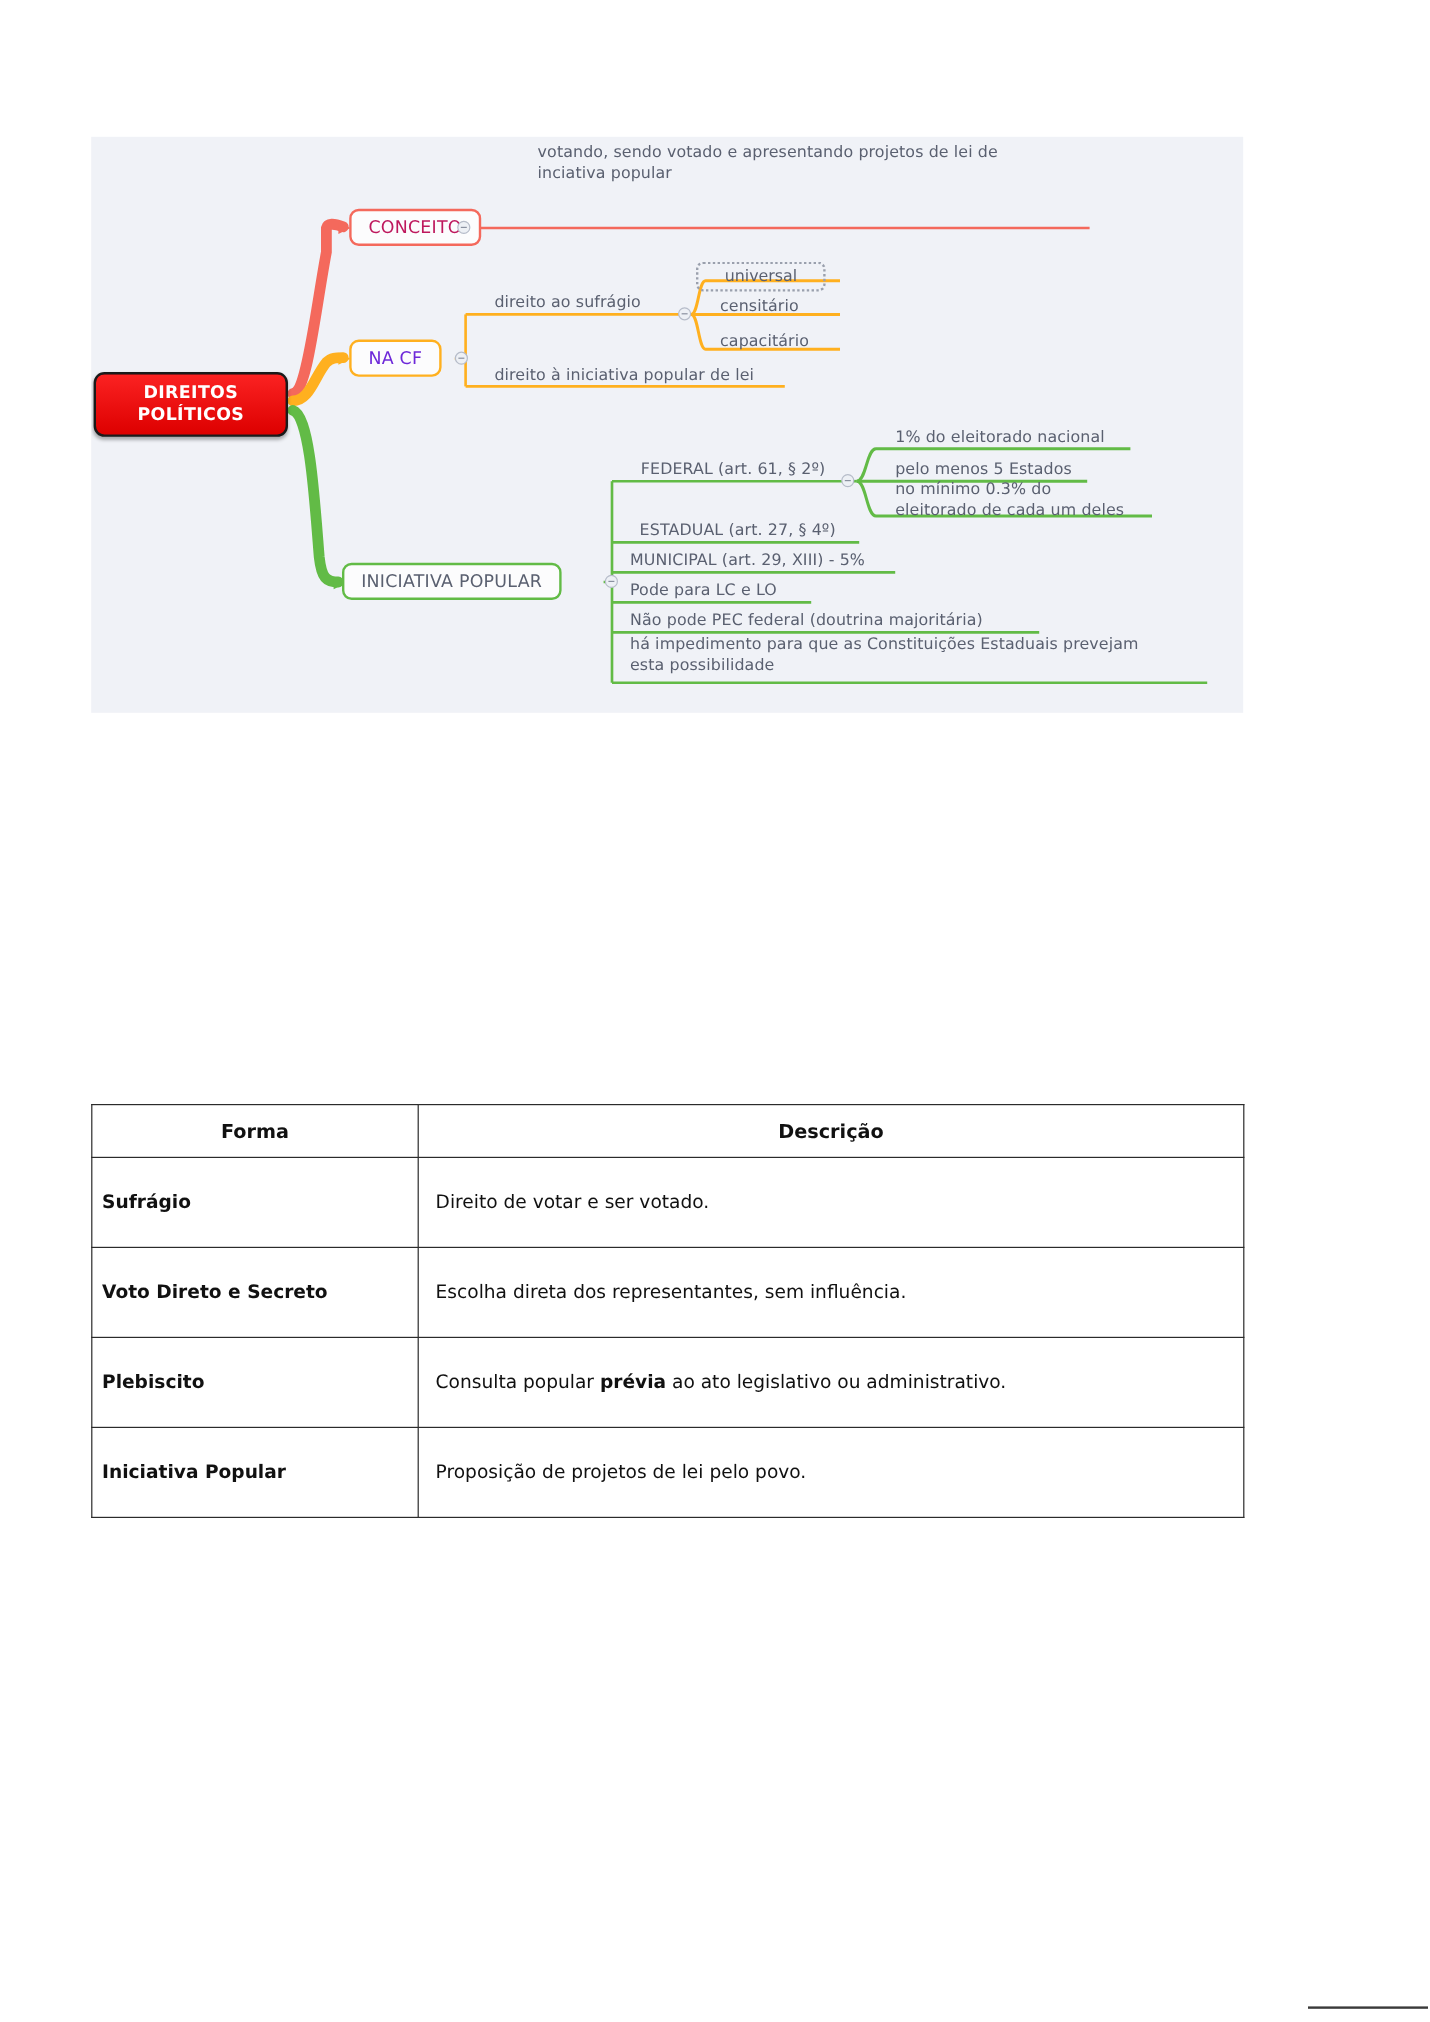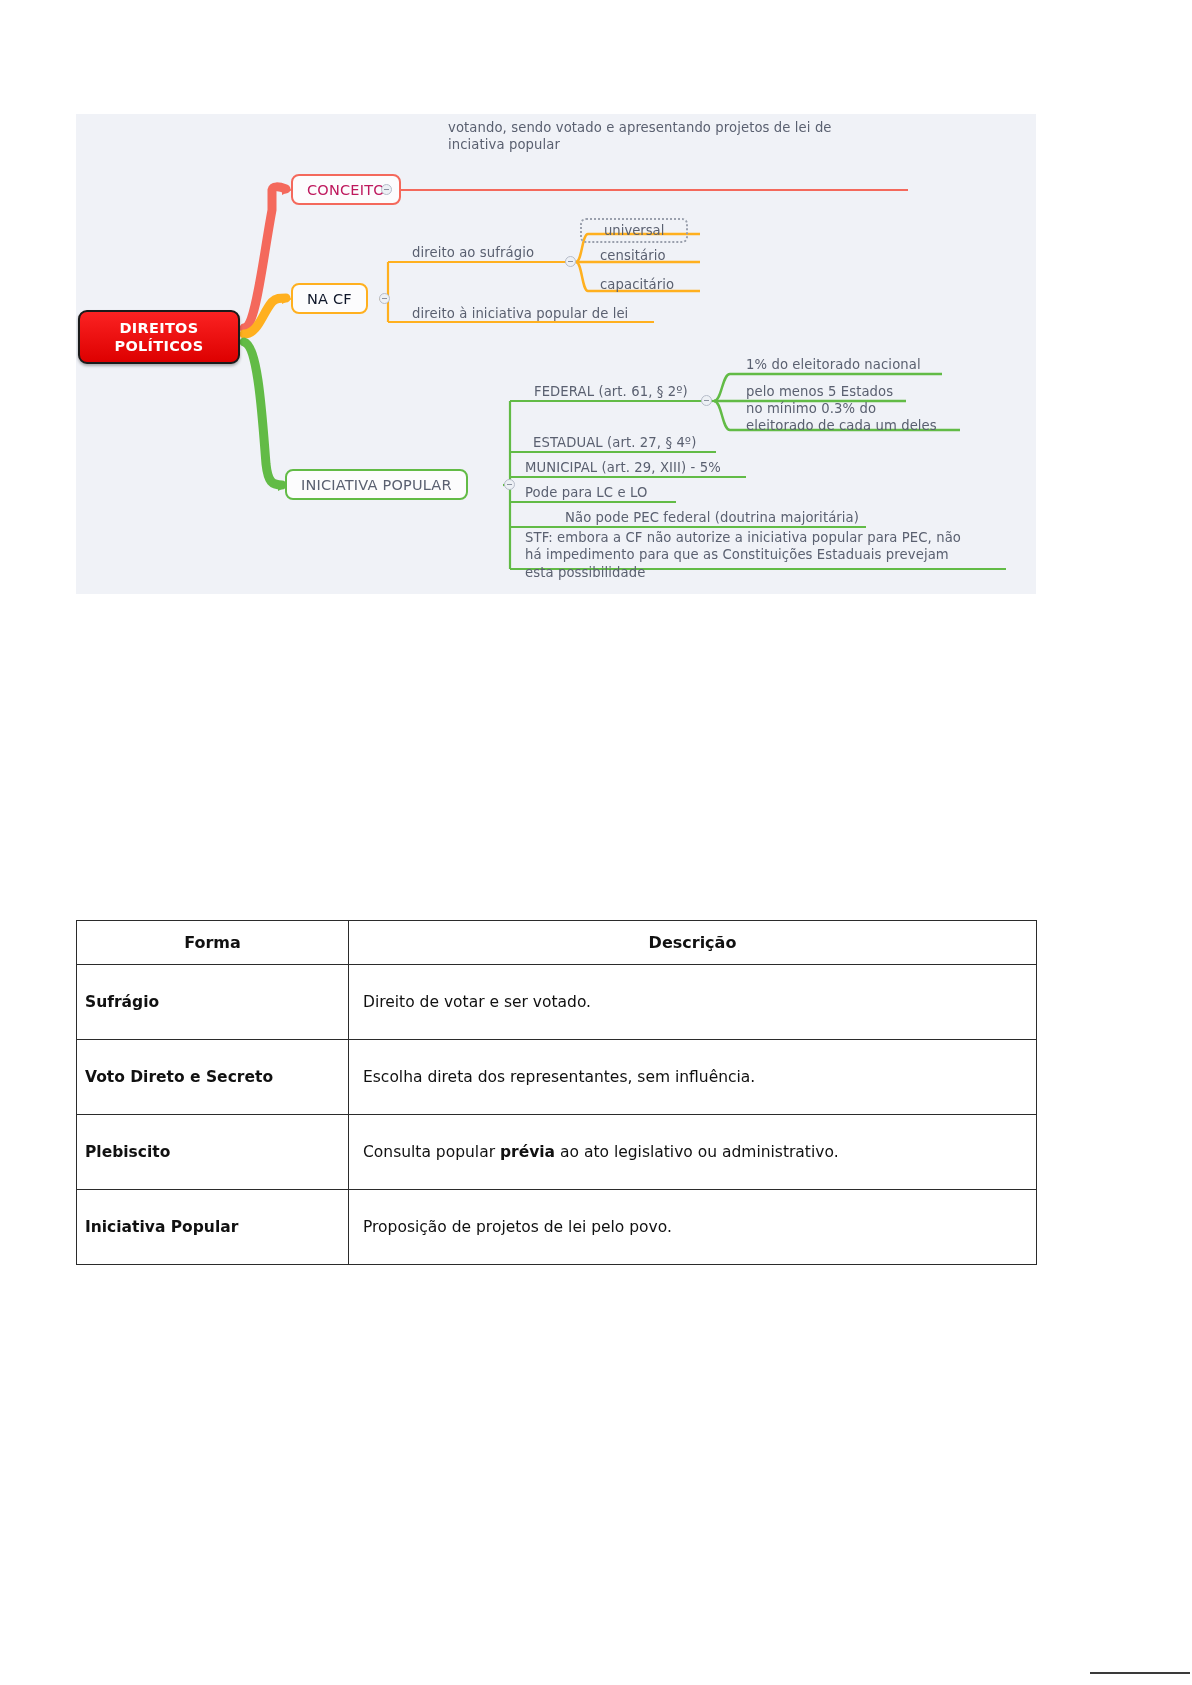--- a/index.html
+++ b/index.html
@@ -75,21 +75,21 @@
     top: 60px;
     height: 31px;
     border: 2.2px solid #f4695c;
     color: #be185d;
   }
   .node-nacf {
     left: 215px;
     top: 169px;
     height: 31px;
     border: 2.2px solid #ffb01f;
-    color: #0f172a;
+    color: #6d28d9;
   }
   .node-inipop {
     left: 209px;
     top: 355px;
     height: 31px;
     border: 2.2px solid #62bb46;
     color: #5a6070;
   }
 
   
@@ -273,24 +273,23 @@
   <div class="leaf" style="left:670px; top:242px;">1% do eleitorado nacional</div>
   <div class="leaf" style="left:670px; top:269px;">pelo menos 5 Estados</div>
   <div class="leaf wrap" style="left:670px; top:286px; width:230px;">
     <div>no mínimo 0.3% do</div>
     <div>eleitorado de cada um deles</div>
   </div>
 
   <div class="leaf" style="left:457px; top:320px;">ESTADUAL (art. 27, § 4º)</div>
   <div class="leaf" style="left:449px; top:345px;">MUNICIPAL (art. 29, XIII) - 5%</div>
   <div class="leaf" style="left:449px; top:370px;">Pode para LC e LO</div>
-  <div class="leaf" style="left:449px; top:395px;margin-left:40px;">Não pode PEC federal (doutrina majoritária)</div>
+  <div class="leaf" style="left:449px; top:395px;">Não pode PEC federal (doutrina majoritária)</div>
 
   <div class="leaf wrap" style="left:449px; top:415px; width:492px;">
-    <div>STF: embora a CF não autorize a iniciativa popular para PEC, não</div>
     <div>há impedimento para que as Constituições Estaduais prevejam</div>
     <div>esta possibilidade</div>
   </div>
 
 </div>
 
 <div class="table-wrap">
   <table class="forma-table">
     <colgroup>
       <col class="col-forma">

